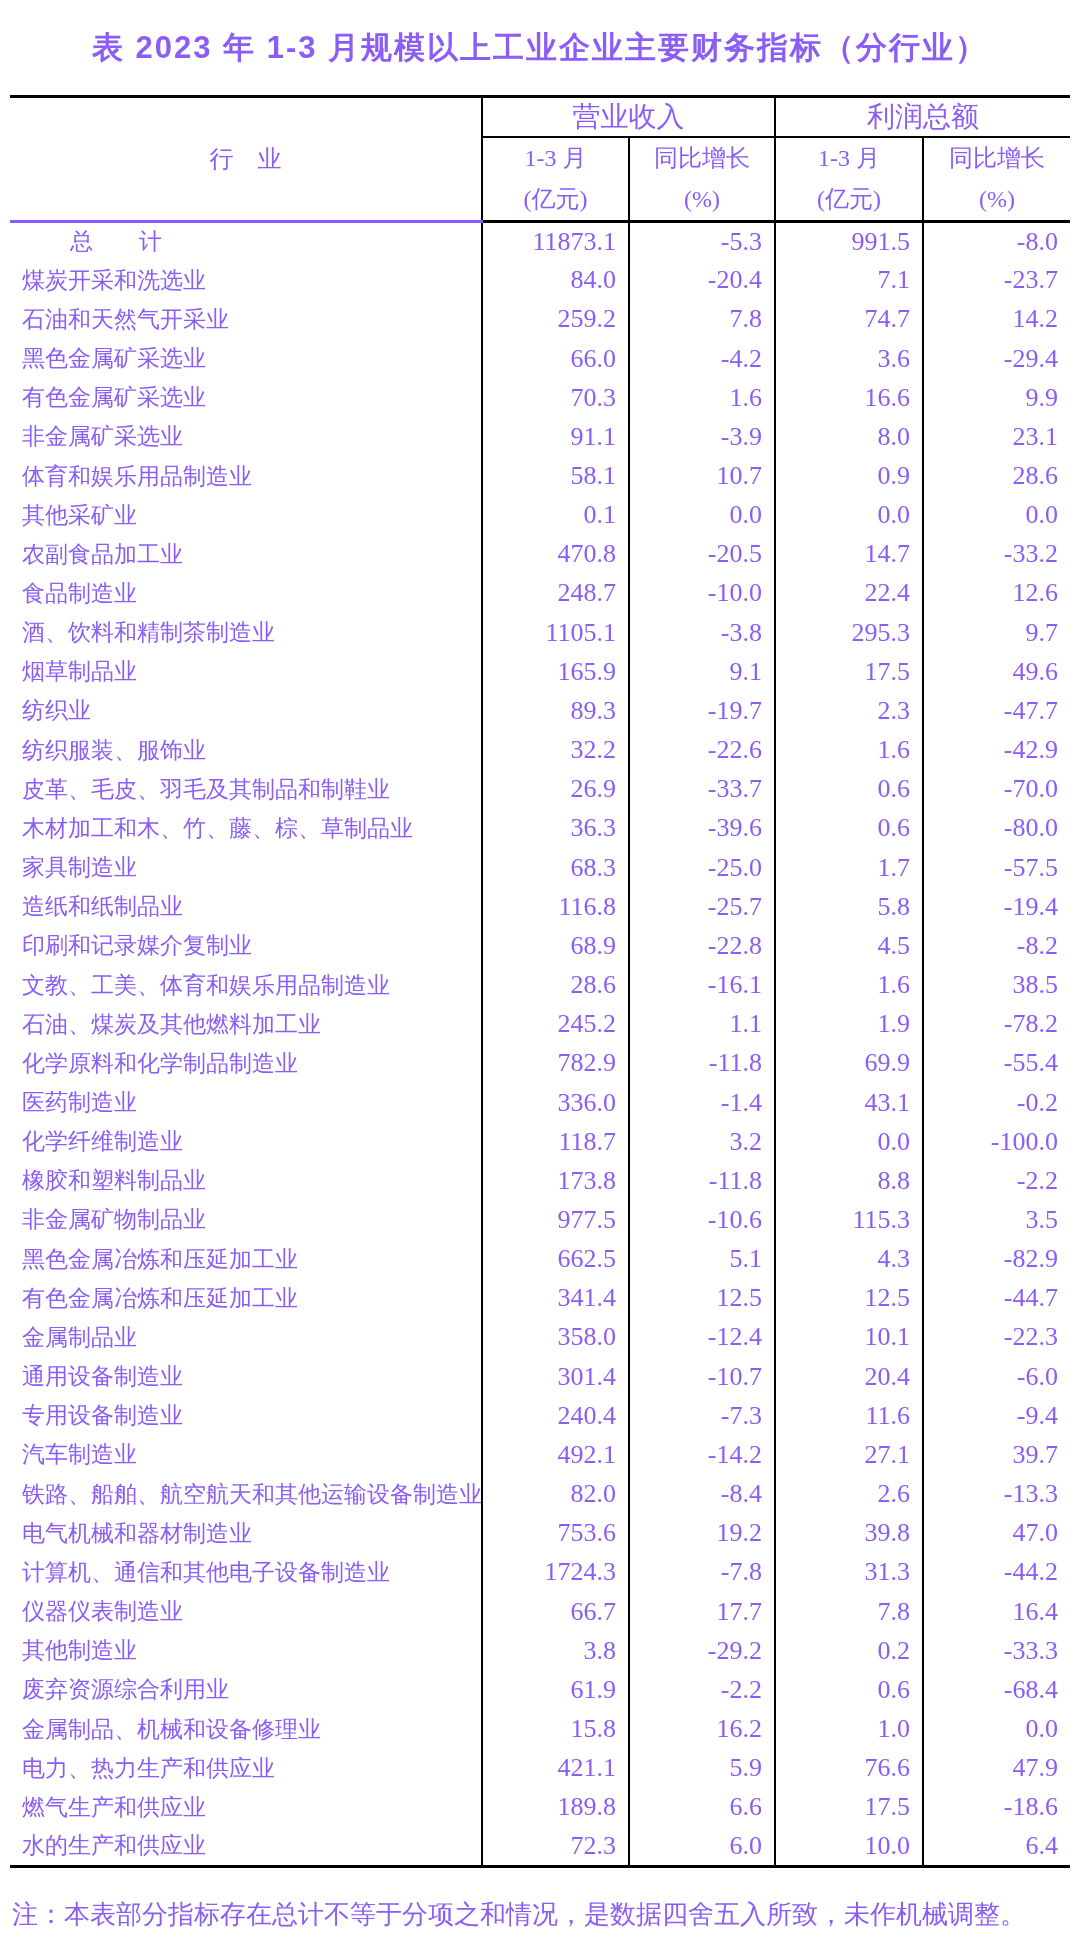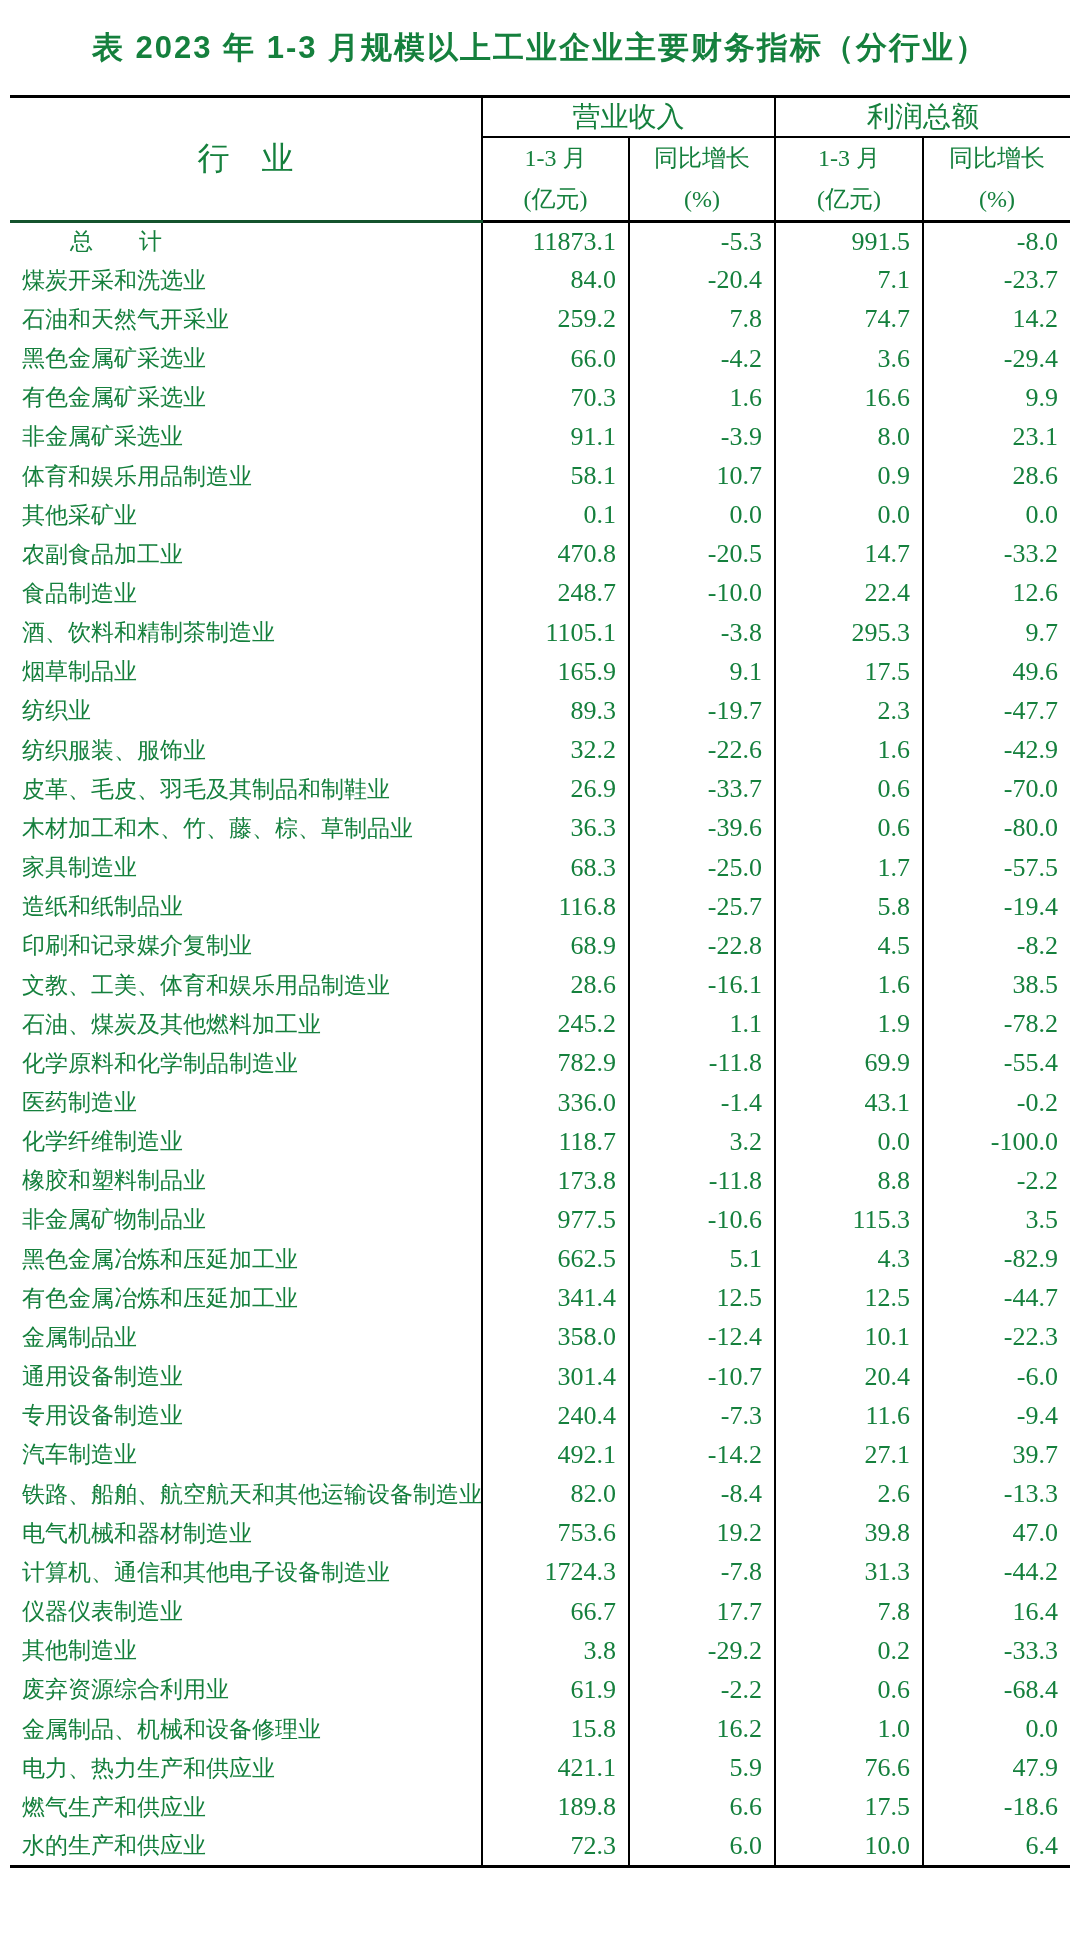--- a/index.html
+++ b/index.html
@@ -1,37 +1,37 @@
 <!DOCTYPE html>
 <html lang="zh"><head>
 <meta charset="utf-8">
 <style>
   * { box-sizing: border-box; }
   html, body { margin: 0; padding: 0; background: #ffffff; }
   .page {
-    width: 1080px; height: 1951px; background: #ffffff; color: #15803d;
+    width: 1080px; height: 1951px; background: #ffffff; color: #8b5cf6;
     font-family: "Liberation Serif", "DejaVu Serif", serif;
     overflow: hidden; position: relative;
   }
   .title {
     margin: 0; padding-top: 30px; height: 65px;
     text-align: center; font-family: "Liberation Sans", "DejaVu Sans", sans-serif;
     font-weight: 700; font-size: 31px; line-height: 35px; letter-spacing: 2px;
     white-space: nowrap;
   }
   table.fin {
     border-collapse: collapse; table-layout: fixed;
     width: 1060px; margin: 30px 10px 0 10px;
     border-top: 3px solid #000; border-bottom: 3px solid #000;
   }
   th { font-weight: normal; padding: 0; }
   .group-row th { height: 36px; font-size: 28px; vertical-align: middle; text-align: center; }
   .group-row th.group { border-left: 2px solid #000; border-bottom: 2px solid #000; }
   th.industry-hd {
-    border-bottom: 3px solid #14532d; font-size: 32px; vertical-align: middle;
+    border-bottom: 3px solid #8b5cf6; font-size: 24px; vertical-align: middle;
     text-align: center;
   }
   .sub-row th {
     height: 82px; font-size: 24px; vertical-align: middle; text-align: center;
     border-left: 2px solid #000; border-bottom: 3px solid #000;
   }
   .sub-row th .ln { line-height: 41px; }
   tbody td { height: 39.17px; vertical-align: middle; padding: 0; }
   tbody td.industry {
     font-size: 23px; text-align: left; padding-left: 12px; white-space: nowrap;
@@ -377,14 +377,15 @@
         <tr>
           <td class="industry">水的生产和供应业</td>
           <td class="num">72.3</td>
           <td class="num">6.0</td>
           <td class="num">10.0</td>
           <td class="num">6.4</td>
         </tr>
       </tbody>
   </table>
 
+  <p class="footnote">注：本表部分指标存在总计不等于分项之和情况，是数据四舍五入所致，未作机械调整。</p>
 
 </div>
 
 </body></html>

